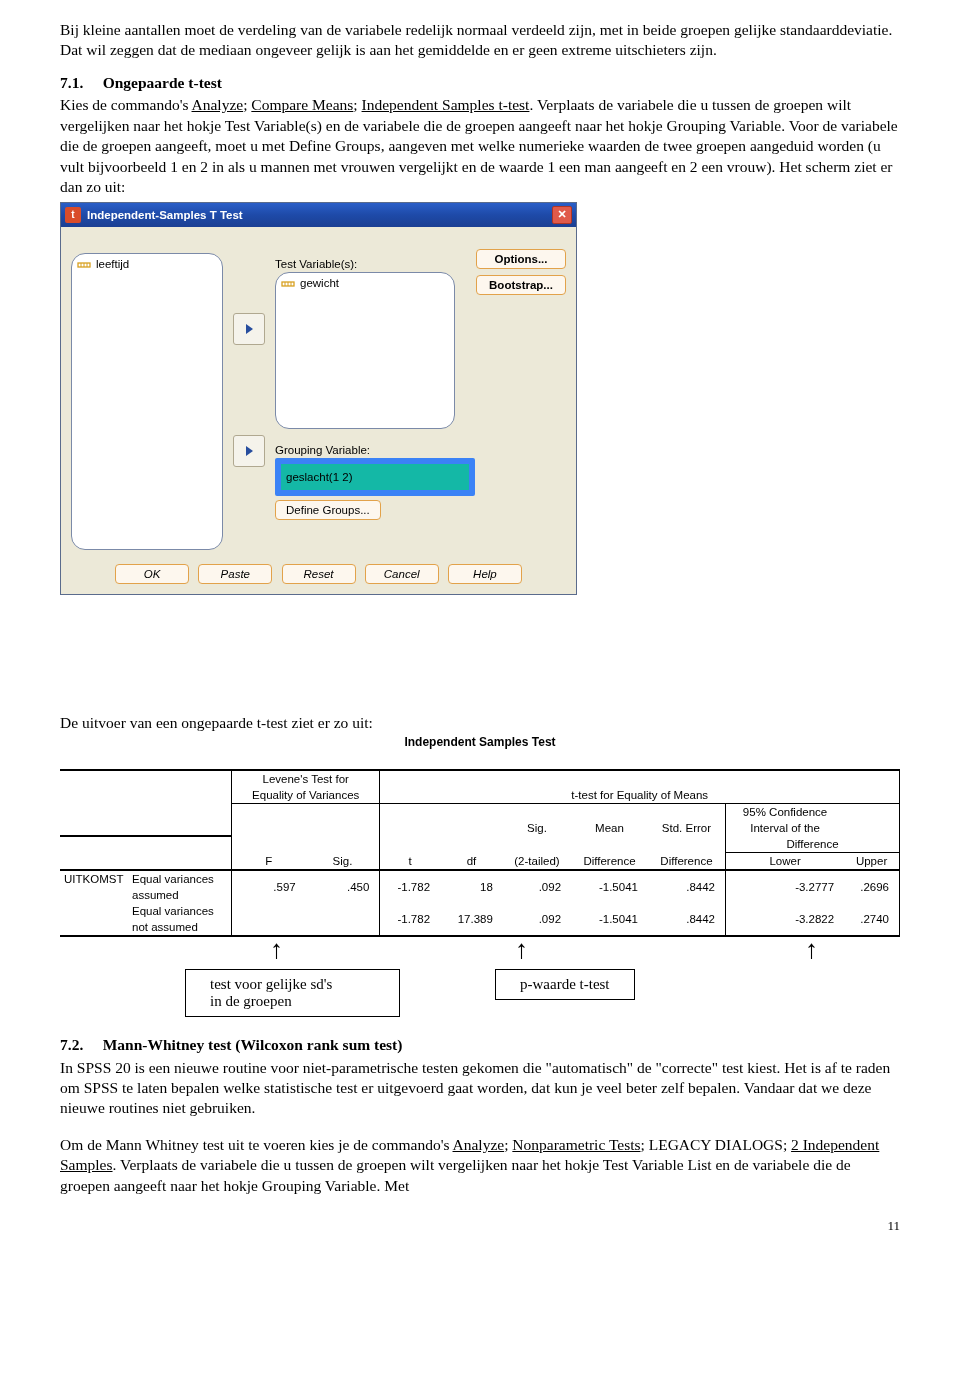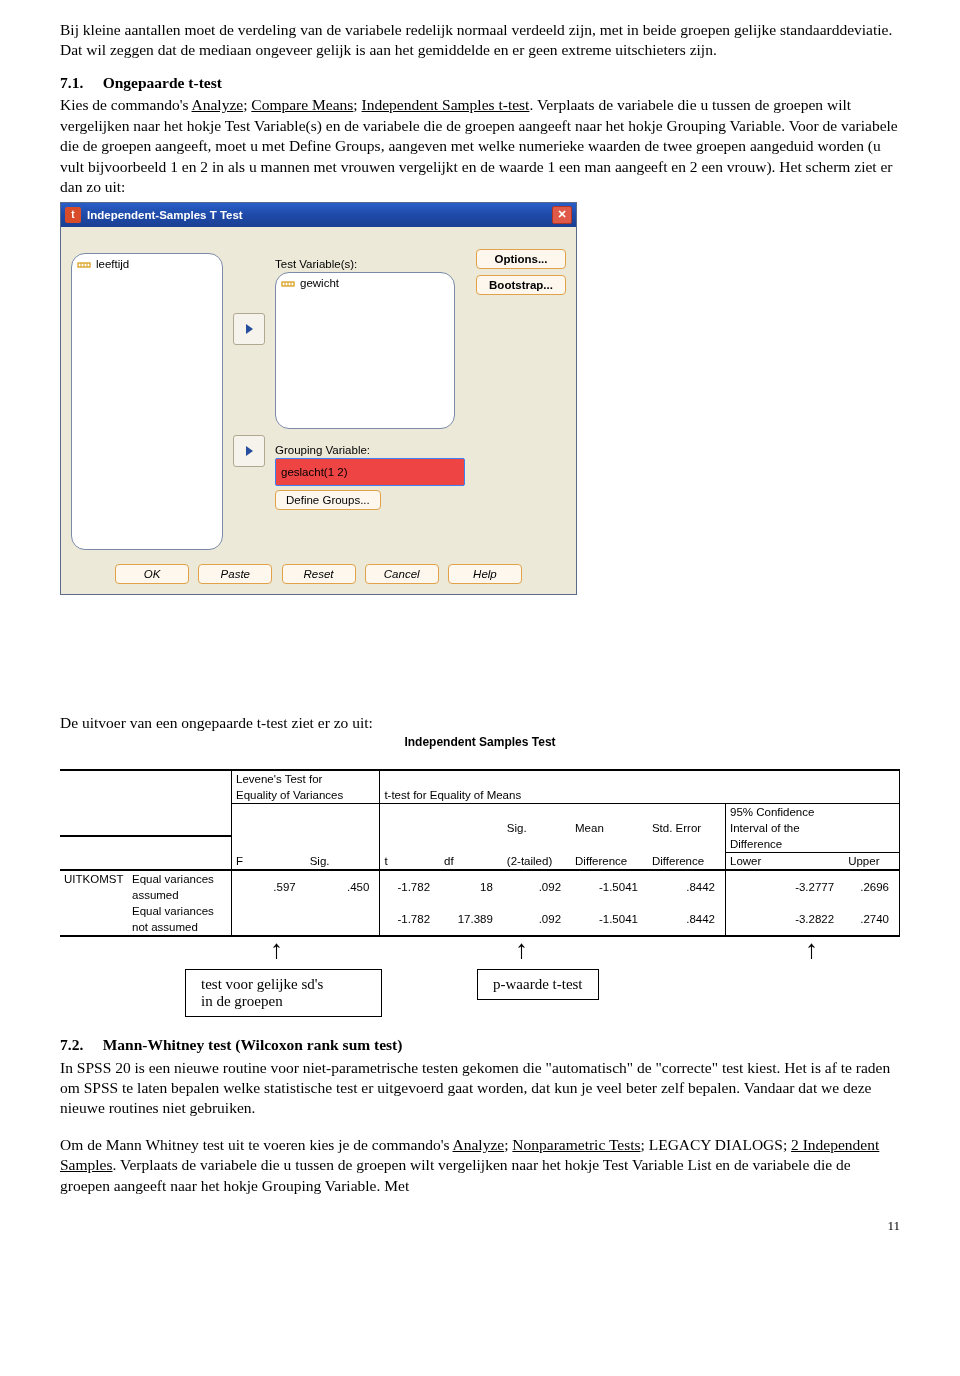--- a/index.html
+++ b/index.html
@@ -82,21 +82,21 @@
   }
   .right-col {
     width:180px;
     display:flex; flex-direction:column;
   }
   .lbl { margin:5px 0 2px 0; }
   .test-var-box {
     width:178px; height:155px;
   }
   .group-var-box {
-    width:178px; height:22px; background:#ef4444; border:1px solid #3b82f6; border-radius:2px;
+    width:178px; height:22px; background:#14b8a6; border:6px solid #3b82f6; border-radius:2px;
     padding:2px 5px; display:flex; align-items:center;
   }
   .btn-orange {
     background:#fdf7ee;
     border:1.5px solid #e2a24a;
     border-radius:4px;
     padding:3px 10px;
     font-family:Tahoma,Arial,sans-serif;
     font-size:11.5px;
     color:#000;
@@ -120,26 +120,26 @@
     font-family:Arial,Helvetica,sans-serif;
     font-size:11.5px;
     margin:0 auto 4px auto;
   }
   .stats th, .stats td { padding:2px 4px; }
   .b-top { border-top:2px solid #000; }
   .b-bot { border-bottom:2px solid #000; }
   .b-thin-bot { border-bottom:1px solid #000; }
   .b-left { border-left:1.5px solid #000; }
   .b-right { border-right:1.5px solid #000; }
-  .stats .ctr { }
+  .stats .ctr { text-align:center; }
   .stats .r { text-align:right; padding-right:10px; }
   .arrow-up { display:inline-block; font-size:26px; line-height:18px; }
   .annot-row { display:flex; align-items:flex-start; margin-left:125px; gap:20px; margin-top:-4px; }
   .annot-box {
-    border:1px solid #000; padding:6px 15px;
+    border:1px solid #000; padding:6px 24px;
     font-family:"Times New Roman",Times,serif; font-size:15px;
     background:#fff;
   }
   .pagenum { text-align:right; font-size:13px; margin-top:22px; margin-right:0; }
 </style>
 </head>
 <body>
 
 <div class="page">
 

